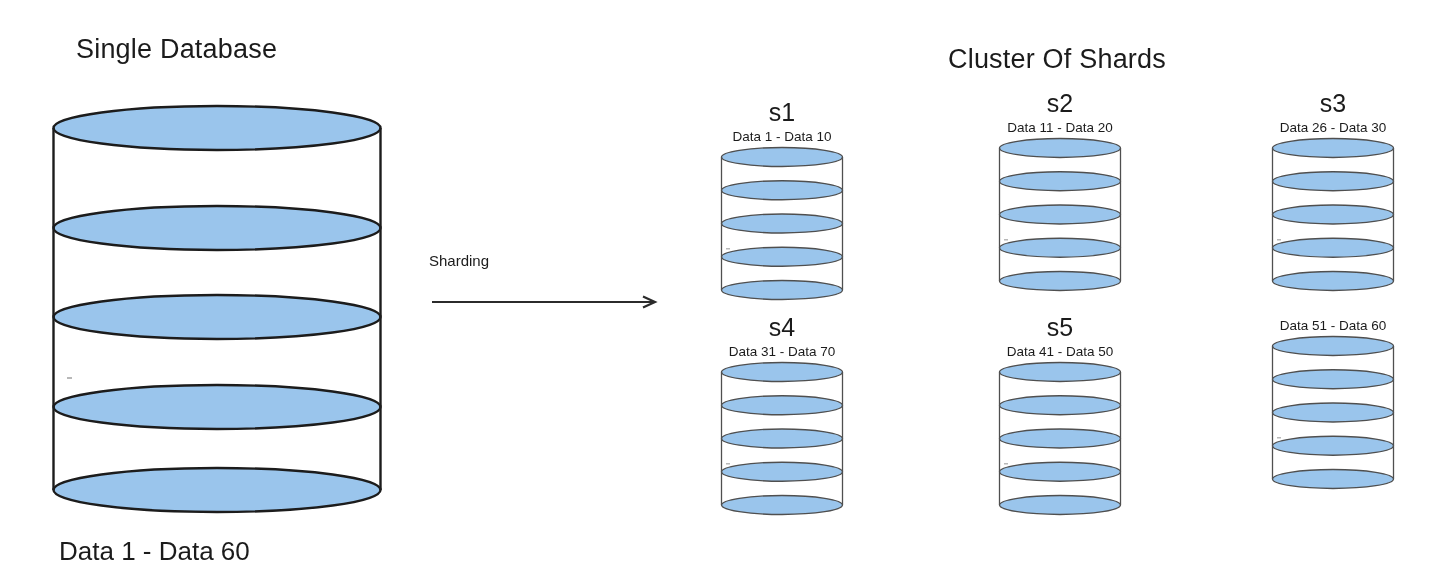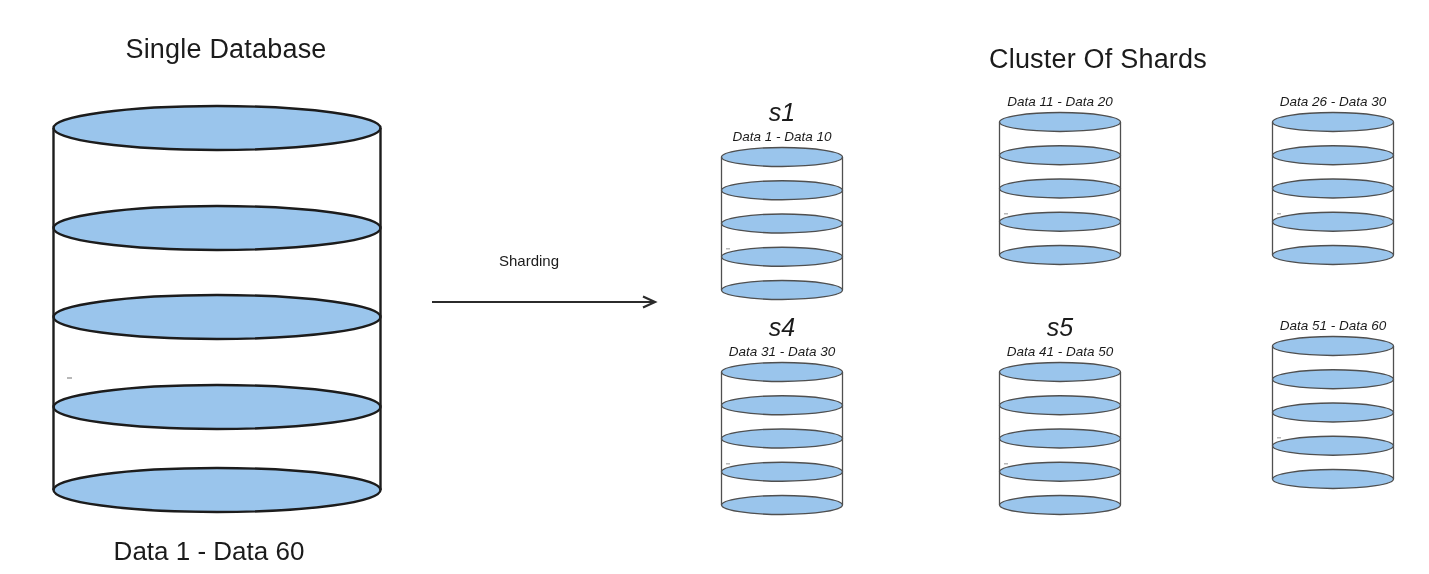--- a/index.html
+++ b/index.html
@@ -5,27 +5,27 @@
   html, body { margin: 0; padding: 0; }
   body {
     width: 1429px; height: 574px;
     background: #ffffff;
     font-family: "Liberation Sans", sans-serif;
     color: var(--text, #1b1b1b);
     position: relative;
     overflow: hidden;
   }
   .abs { position: absolute; }
-  .center { text-align: center; }
+  .center { text-align: left; }
 
   .big-title { font-size: 27px; letter-spacing: 0.2px; }
   .caption   { font-size: 26px; }
   .arrow-label { font-size: 15px; }
 
-  .shard { position: absolute; width: 170px; font-style: italic; }
+  .shard { position: absolute; width: 170px; }
   .shard-name  { font-size: 25px; line-height: 26px; text-align: center; }
   .shard-range { font-size: 13.5px; line-height: 15px; margin-top: 4px; text-align: center; }
   .shard svg   { display: block; margin: 3px auto 0 auto; }
 
   svg { overflow: visible; }
   .f-blue { fill: var(--ellipse-fill, #9AC5EC); }
   .body-fill { fill: #ffffff; stroke: none; }
   .big-cyl .eb { stroke: var(--big-outline, #1c1c1c); stroke-width: 2.4; fill-opacity: 1; }
   .big-cyl line.eb { fill: none; }
   .small-cyl .es { stroke: var(--small-outline, #4f4f4f); stroke-width: 1.3; }
@@ -72,52 +72,54 @@
     <ellipse class="f-blue es" cx="63" cy="76.5" rx="60.5" ry="9.5"></ellipse>
     <ellipse class="f-blue es" cx="63" cy="43.25" rx="60.5" ry="9.5"></ellipse>
     <ellipse class="f-blue es" cx="63" cy="10" rx="60.5" ry="9.5"></ellipse>
     <line class="es" x1="2.5" y1="10" x2="2.5" y2="143"></line>
     <line class="es" x1="123.5" y1="10" x2="123.5" y2="143"></line>
     <rect class="smudge" x="7" y="101" width="4" height="1.5"></rect>
   </svg>
 </div>
 
 <div class="shard" style="left:975px; top:90px;">
+  <div class="shard-name">s2</div>
   <div class="shard-range">Data 11 - Data 20</div>
   <svg class="small-cyl" width="126" height="154" viewBox="0 0 126 154">
     <path class="body-fill" d="M2.5,10 L2.5,143 A60.5,9.5 0 0 0 123.5,143 L123.5,10 Z"></path>
     <ellipse class="f-blue es" cx="63" cy="143" rx="60.5" ry="9.5"></ellipse>
     <ellipse class="f-blue es" cx="63" cy="109.75" rx="60.5" ry="9.5"></ellipse>
     <ellipse class="f-blue es" cx="63" cy="76.5" rx="60.5" ry="9.5"></ellipse>
     <ellipse class="f-blue es" cx="63" cy="43.25" rx="60.5" ry="9.5"></ellipse>
     <ellipse class="f-blue es" cx="63" cy="10" rx="60.5" ry="9.5"></ellipse>
     <line class="es" x1="2.5" y1="10" x2="2.5" y2="143"></line>
     <line class="es" x1="123.5" y1="10" x2="123.5" y2="143"></line>
     <rect class="smudge" x="7" y="101" width="4" height="1.5"></rect>
   </svg>
 </div>
 
 <div class="shard" style="left:1248px; top:90px;">
+  <div class="shard-name">s3</div>
   <div class="shard-range">Data 26 - Data 30</div>
   <svg class="small-cyl" width="126" height="154" viewBox="0 0 126 154">
     <path class="body-fill" d="M2.5,10 L2.5,143 A60.5,9.5 0 0 0 123.5,143 L123.5,10 Z"></path>
     <ellipse class="f-blue es" cx="63" cy="143" rx="60.5" ry="9.5"></ellipse>
     <ellipse class="f-blue es" cx="63" cy="109.75" rx="60.5" ry="9.5"></ellipse>
     <ellipse class="f-blue es" cx="63" cy="76.5" rx="60.5" ry="9.5"></ellipse>
     <ellipse class="f-blue es" cx="63" cy="43.25" rx="60.5" ry="9.5"></ellipse>
     <ellipse class="f-blue es" cx="63" cy="10" rx="60.5" ry="9.5"></ellipse>
     <line class="es" x1="2.5" y1="10" x2="2.5" y2="143"></line>
     <line class="es" x1="123.5" y1="10" x2="123.5" y2="143"></line>
     <rect class="smudge" x="7" y="101" width="4" height="1.5"></rect>
   </svg>
 </div>
 
 <div class="shard" style="left:697px; top:314px;">
   <div class="shard-name">s4</div>
-  <div class="shard-range">Data 31 - Data 30</div>
+  <div class="shard-range">Data 31 - Data 70</div>
   <svg class="small-cyl" width="126" height="154" viewBox="0 0 126 154">
     <path class="body-fill" d="M2.5,10 L2.5,143 A60.5,9.5 0 0 0 123.5,143 L123.5,10 Z"></path>
     <ellipse class="f-blue es" cx="63" cy="143" rx="60.5" ry="9.5"></ellipse>
     <ellipse class="f-blue es" cx="63" cy="109.75" rx="60.5" ry="9.5"></ellipse>
     <ellipse class="f-blue es" cx="63" cy="76.5" rx="60.5" ry="9.5"></ellipse>
     <ellipse class="f-blue es" cx="63" cy="43.25" rx="60.5" ry="9.5"></ellipse>
     <ellipse class="f-blue es" cx="63" cy="10" rx="60.5" ry="9.5"></ellipse>
     <line class="es" x1="2.5" y1="10" x2="2.5" y2="143"></line>
     <line class="es" x1="123.5" y1="10" x2="123.5" y2="143"></line>
     <rect class="smudge" x="7" y="101" width="4" height="1.5"></rect>

